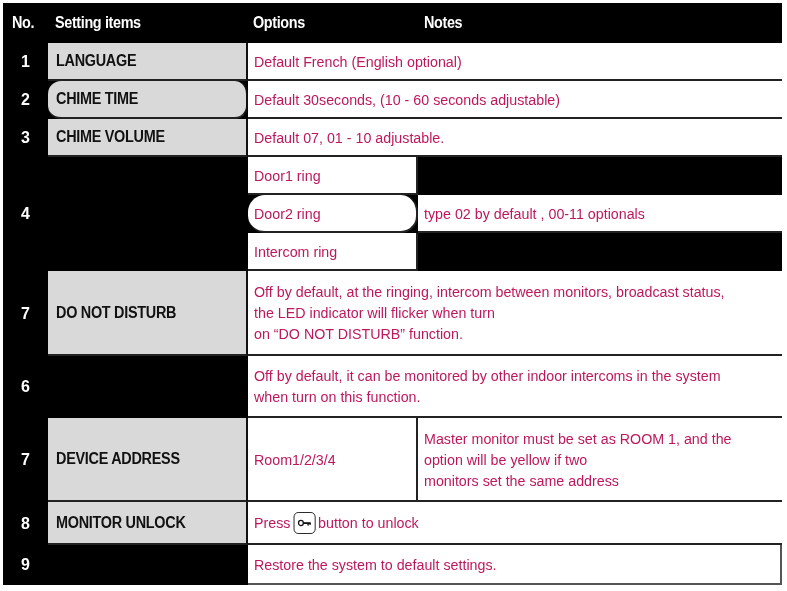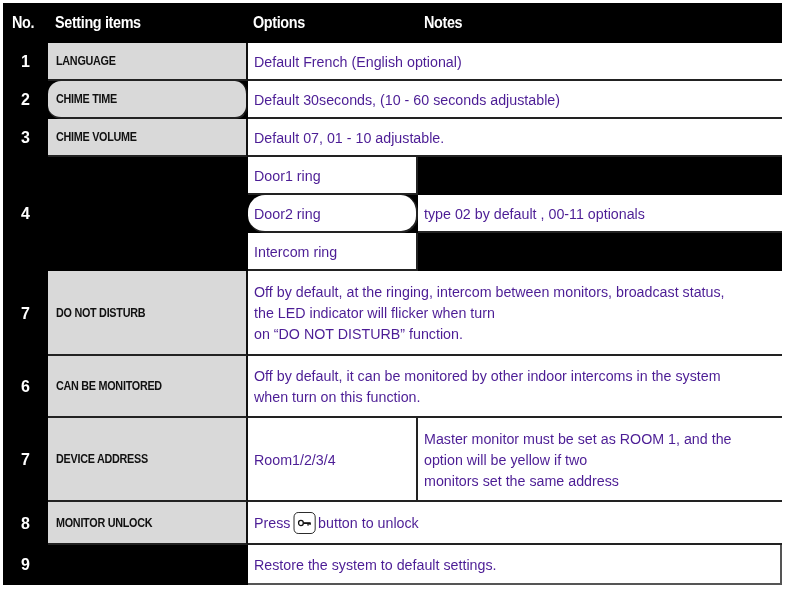--- a/index.html
+++ b/index.html
@@ -5,23 +5,23 @@
     html, body { margin: 0; padding: 0; background: #ffffff; }
     body { width: 787px; height: 591px; position: relative; overflow: hidden; }
     .tbl {
       position: absolute; left: 3px; top: 3px; width: 779px; height: 582px;
       background: #000; box-sizing: border-box;
       font-family: "Liberation Sans", sans-serif;
     }
     .cell { position: absolute; box-sizing: border-box; display: flex; align-items: center; }
     .hdr { color: #fff; font-weight: bold; font-size: 16px; letter-spacing: -0.4px; transform: scaleX(0.9); transform-origin: left center; white-space: nowrap; }
     .num { color: #fff; font-weight: bold; font-size: 16px; justify-content: center; }
-    .item { background: #d9d9d9; font-weight: bold; font-size: 12px; color: #111; padding-left: 8px; letter-spacing: -0.3px; border-right: 2px solid #111; border-bottom: 2px solid #222; }
+    .item { background: #d9d9d9; font-weight: bold; font-size: 16px; color: #111; padding-left: 8px; letter-spacing: -0.3px; border-right: 2px solid #111; border-bottom: 2px solid #222; }
     .item span { transform: scaleX(0.9); transform-origin: left center; white-space: nowrap; display: inline-block; }
-    .opt { background: #fff; color: #4c1d95; font-size: 15.5px; padding-left: 6px; border-bottom: 2px solid #222; line-height: 21px; }
+    .opt { background: #fff; color: #be185d; font-size: 15.5px; padding-left: 6px; border-bottom: 2px solid #222; line-height: 21px; }
     .opt .t { transform: scaleX(0.92); transform-origin: left center; white-space: nowrap; display: inline-block; }
     .vline { border-right: 2px solid #222; }
     .multi { align-items: center; }
     .multi .t { white-space: pre-line; }
     .keybtn {
       display: inline-flex; align-items: center; justify-content: center;
       width: 24px; height: 22px; border: 1.5px solid #222; border-radius: 5px;
       margin: 0 3px; vertical-align: middle; box-sizing: border-box; background: #fff;
     }
   </style>
@@ -77,23 +77,20 @@
   <div class="cell item" style="left:45px;top:268px;width:200px;height:85px;">
       <span>DO NOT DISTURB</span>
     </div>
   <div class="cell opt multi" style="left:245px;top:268px;width:534px;height:85px;">
       <span class="t">Off by default, at the ringing, intercom between monitors, broadcast status,
 the LED indicator will flicker when turn
 on “DO NOT DISTURB” function.</span>
     </div>
 
   <div class="cell num" style="left:0;top:353px;width:45px;height:62px;">6</div>
-  <div class="cell item" style="left:45px;top:353px;width:200px;height:62px;">
-      <span>CAN BE MONITORED</span>
-    </div>
   <div class="cell opt multi" style="left:245px;top:353px;width:534px;height:62px;">
       <span class="t">Off by default, it can be monitored by other indoor intercoms in the system
 when turn on this function.</span>
     </div>
 
   <div class="cell num" style="left:0;top:415px;width:45px;height:84px;">7</div>
   <div class="cell item" style="left:45px;top:415px;width:200px;height:84px;">
       <span>DEVICE ADDRESS</span>
     </div>
   <div class="cell opt vline" style="left:245px;top:415px;width:170px;height:84px;">

